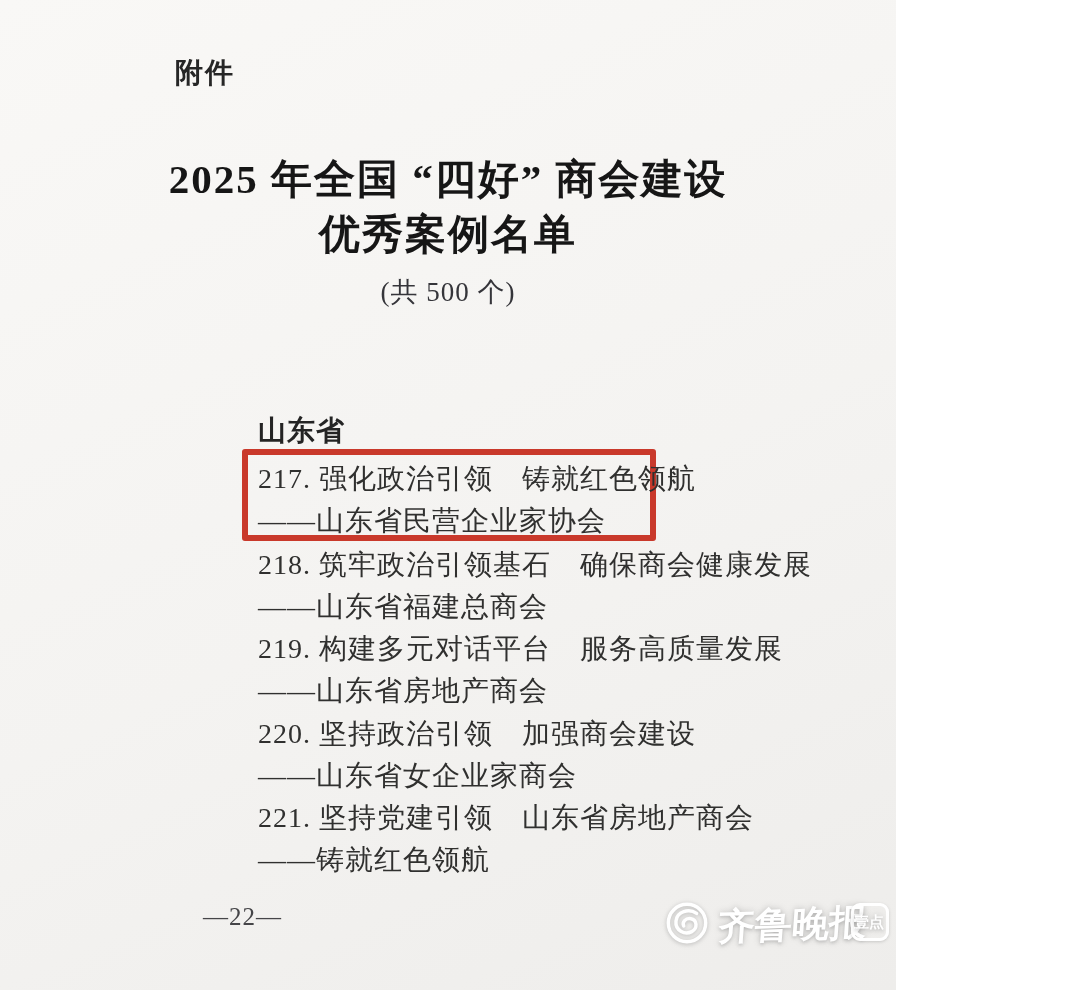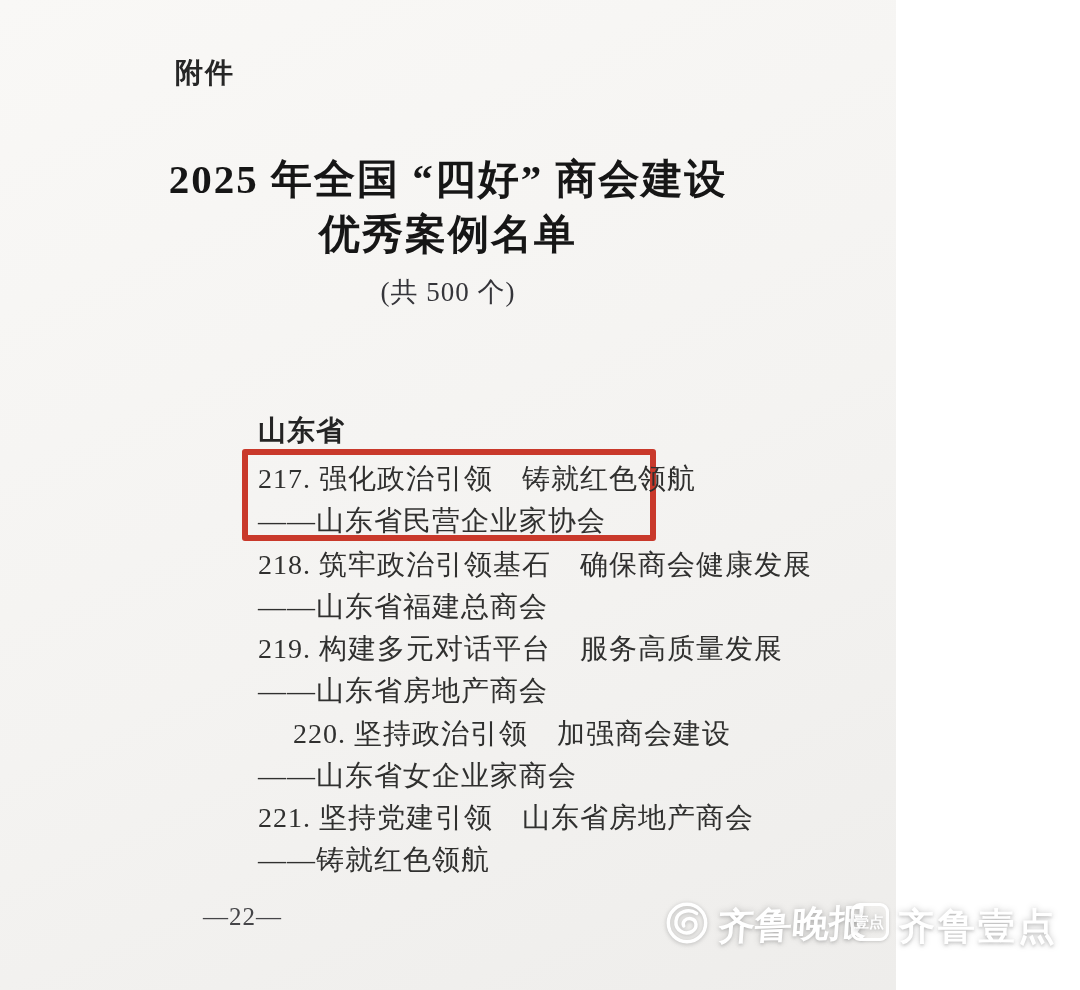--- a/index.html
+++ b/index.html
@@ -108,21 +108,21 @@
   <div class="line" style="top:549px;">
     <span class="num">218.</span><span>筑牢政治引领基石　确保商会健康发展</span>
   </div>
   <div class="line" style="top:591px;">——山东省福建总商会</div>
 
   <div class="line" style="top:633px;">
     <span class="num">219.</span><span>构建多元对话平台　服务高质量发展</span>
   </div>
   <div class="line" style="top:675px;">——山东省房地产商会</div>
 
-  <div class="line" style="top:718px;margin-left:35px;">
+  <div class="line" style="top:718px;">
     <span class="num">220.</span><span>坚持政治引领　加强商会建设</span>
   </div>
   <div class="line" style="top:760px;">——山东省女企业家商会</div>
 
   <div class="line" style="top:802px;">
     <span class="num">221.</span><span>坚持党建引领　山东省房地产商会</span>
   </div>
   <div class="line" style="top:844px;">——铸就红色领航</div>
 
   <div class="page-number">—22—</div>
@@ -131,16 +131,15 @@
     <svg class="wm-swirl" viewBox="0 0 48 48" width="46" height="46" aria-hidden="true">
       <g fill="none" stroke="#ffffff" stroke-width="3.6" stroke-linecap="round">
         <circle cx="24" cy="24" r="19.5"></circle>
         <path d="M34 14 C 26 8.5, 13.5 12, 12.5 22 C 11.5 31.5, 21.5 37, 29 33 C 35.5 29.5, 34.5 20.5, 28 19.5 C 22.5 18.7, 18.5 23, 20.6 27.2"></path>
       </g>
     </svg>
     <div class="wm-script wm-shadow">齐鲁晚报</div>
     <div class="wm-appicon wm-shadow">
       <span>壹点</span>
     </div>
-    <div class="wm-appname wm-shadow">齐鲁壹点</div>
   </div>
 
 </div>
 
 </body></html>

